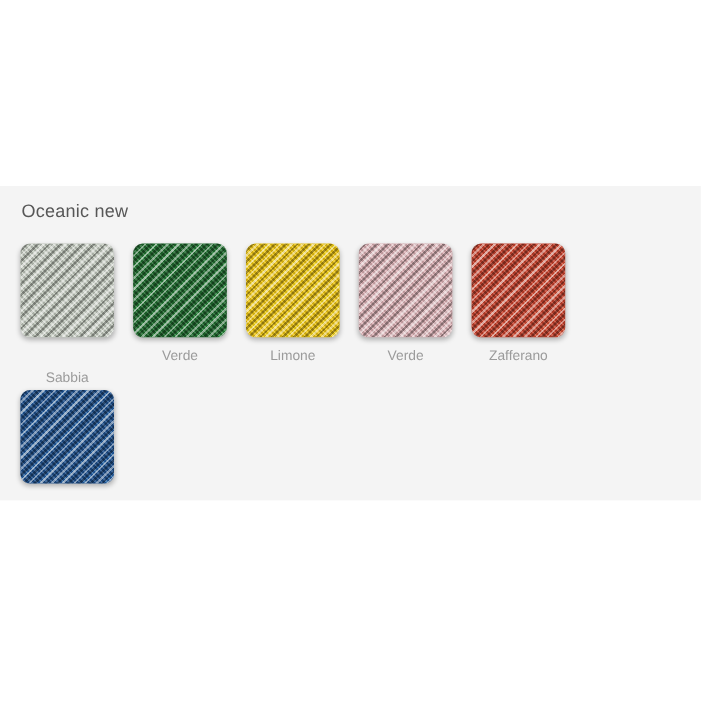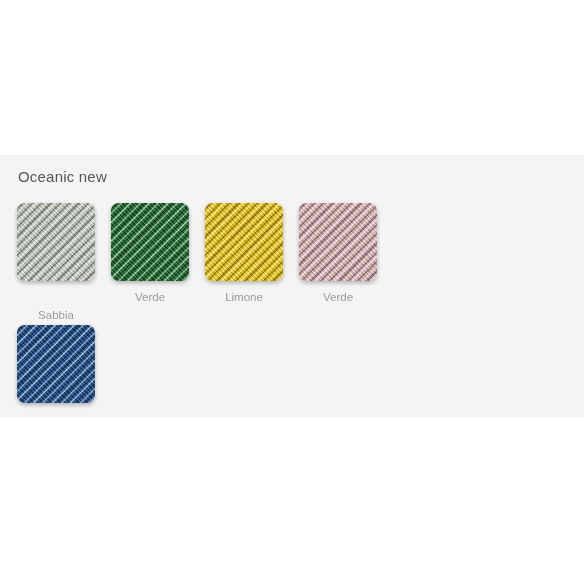--- a/index.html
+++ b/index.html
@@ -124,20 +124,24 @@
     <div class="swatch-cell">
       <div class="swatch-tile" style="background-color: rgb(237, 197, 19);"></div>
       <div class="swatch-label" style="color: rgb(155, 155, 155);">Limone</div>
     </div>
 
     <div class="swatch-cell">
       <div class="swatch-tile" style="background-color: rgb(220, 178, 182);"></div>
       <div class="swatch-label" style="color: rgb(155, 155, 155);">Verde</div>
     </div>
 
+    <div class="swatch-cell">
+      <div class="swatch-tile" style="background-color: rgb(198, 65, 44);"></div>
+      <div class="swatch-label" style="color: rgb(155, 155, 155);">Zafferano</div>
+    </div>
 
   </div>
 
   <div class="swatch-row" id="swatch-row-2">
 
     <div class="swatch-cell">
       <div class="swatch-tile" style="background-color: rgb(29, 78, 137);"></div>
       <div class="swatch-label" style="color: rgb(155, 155, 155);"></div>
     </div>
 

